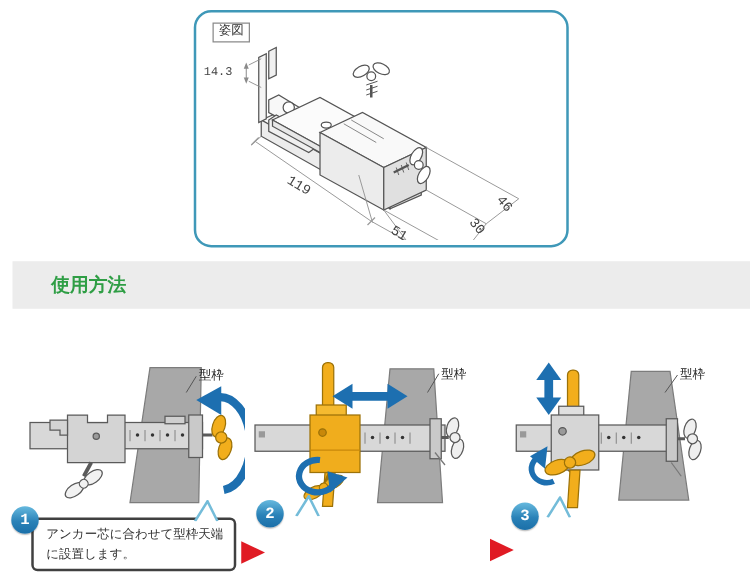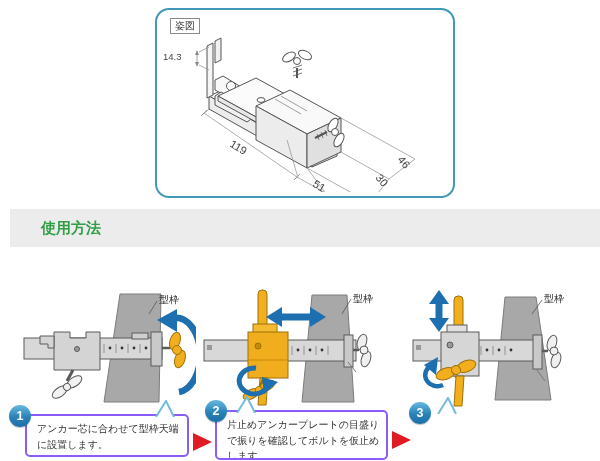--- a/index.html
+++ b/index.html
@@ -1,38 +1,38 @@
 <!DOCTYPE html>
 <html><head>
 <meta charset="utf-8">
 <style>
   html,body{margin:0;padding:0;background:#fff;}
   .canvas{position:relative;width:600px;height:461px;background:#ffffff;overflow:hidden;
-          font-family:Liberation Sans, sans-serif;}
+          font-family:Liberation Mono, monospace;}
 
   
   .diagram-panel{position:absolute;left:155px;top:8px;width:296px;height:186px;
       border:2px solid #3f98b8;border-radius:14px;background:#fff;z-index:1;}
   .zuzu-label{position:absolute;left:13px;top:8px;border:1px solid #8a8a8a;color:#333;
       font-size:10px;line-height:14px;padding:0 4px;background:#fff;z-index:2;}
   .diagram-svg{position:absolute;left:0;top:0;}
 
   
   .section-bar{position:absolute;left:10px;top:209px;width:578px;height:38px;
       background:#ececec;display:flex;align-items:center;z-index:1;padding-left:18px;}
   .section-title{color:#2f9e45;font-weight:bold;font-size:15px;padding-left:13px;}
 
   
   .watermark{position:absolute;left:138px;top:150px;font-size:106px;line-height:1.06;
       font-weight:bold;color:rgba(126,189,231,0.62);letter-spacing:-3px;white-space:nowrap;
       z-index:6;pointer-events:none;}
 
   
   .illus{position:absolute;z-index:2;}
-  .bubble{position:absolute;box-sizing:border-box;background:#fff;border:2px solid #8b5cf6;
+  .bubble{position:absolute;box-sizing:border-box;background:#fff;border:2px solid #404040;
       border-radius:5px;color:#333;font-size:10px;line-height:1.55;
       padding:5px 6px 8px 10px;z-index:2;overflow:hidden;}
   .step-num{position:absolute;width:22px;height:22px;border-radius:50%;
       background:linear-gradient(180deg,#66b9de 0%,#2a82b8 55%,#1b6fa8 100%);
       color:#fff;font-weight:bold;font-size:12.5px;display:flex;align-items:center;
       justify-content:center;z-index:4;box-shadow:0 1px 1px rgba(0,0,0,.25);}
   .pointer{position:absolute;z-index:3;}
   .red-arrow{position:absolute;width:0;height:0;border-top:9px solid transparent;
       border-bottom:9px solid transparent;border-left:19px solid #e01b24;z-index:2;}
 </style>
@@ -288,23 +288,20 @@
     <path d="M3,17 L13,1 L21,17" fill="#fff" stroke="#74bcd9" stroke-width="2"></path>
   </svg>
   <div class="bubble" style="left:25px;top:414px;width:164px;height:43px">
     <span>アンカー芯に合わせて型枠天端に設置します。</span>
   </div>
   <div class="step-num" style="left:9px;top:405px">1</div>
 
   <svg class="pointer" style="left:234px;top:396px" width="22" height="17" viewBox="0 0 22 17">
     <path d="M3,17 L13,1 L21,17" fill="#fff" stroke="#74bcd9" stroke-width="2"></path>
   </svg>
-  <div class="bubble" style="left:215px;top:410px;width:173px;height:50px">
-    <span>片止めアンカープレートの目盛りで振りを確認してボルトを仮止めします。</span>
-  </div>
   <div class="step-num" style="left:205px;top:400px">2</div>
 
   <svg class="pointer" style="left:435px;top:397px" width="22" height="17" viewBox="0 0 22 17">
     <path d="M3,17 L13,1 L21,17" fill="#fff" stroke="#74bcd9" stroke-width="2"></path>
   </svg>
   <div class="step-num" style="left:409px;top:402px">3</div>
 
   <div class="red-arrow" style="left:193px;top:433px"></div>
   <div class="red-arrow" style="left:392px;top:431px"></div>
 

